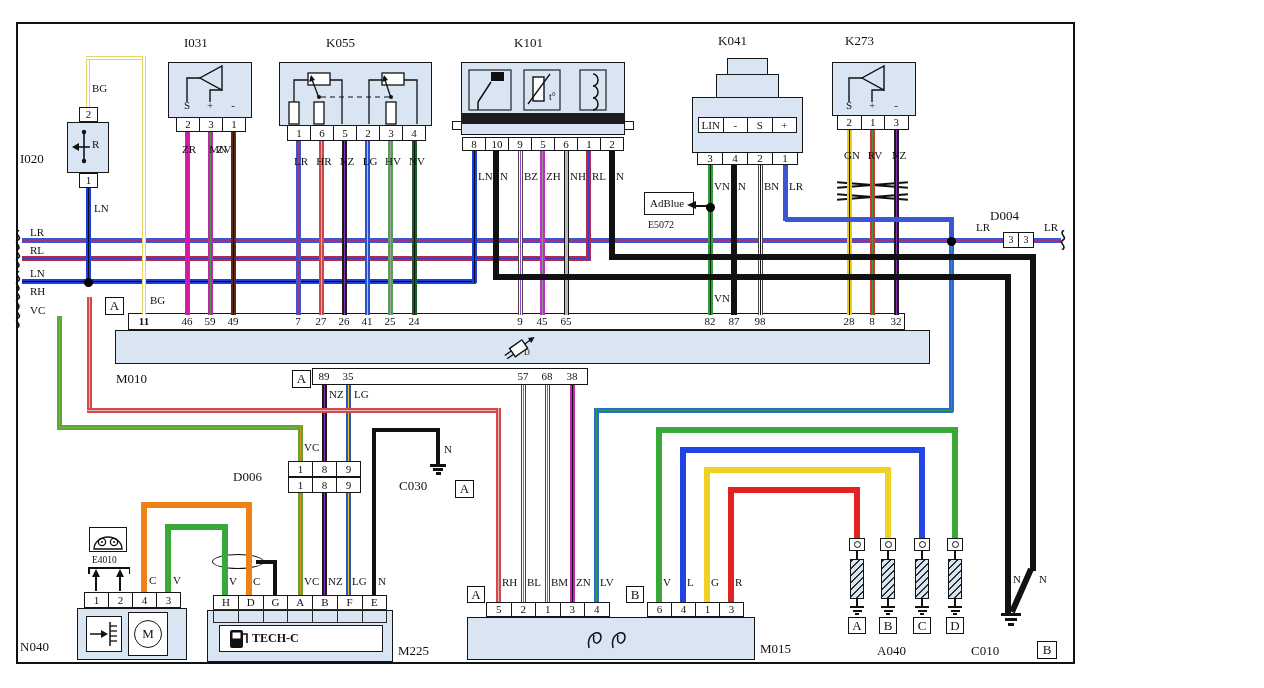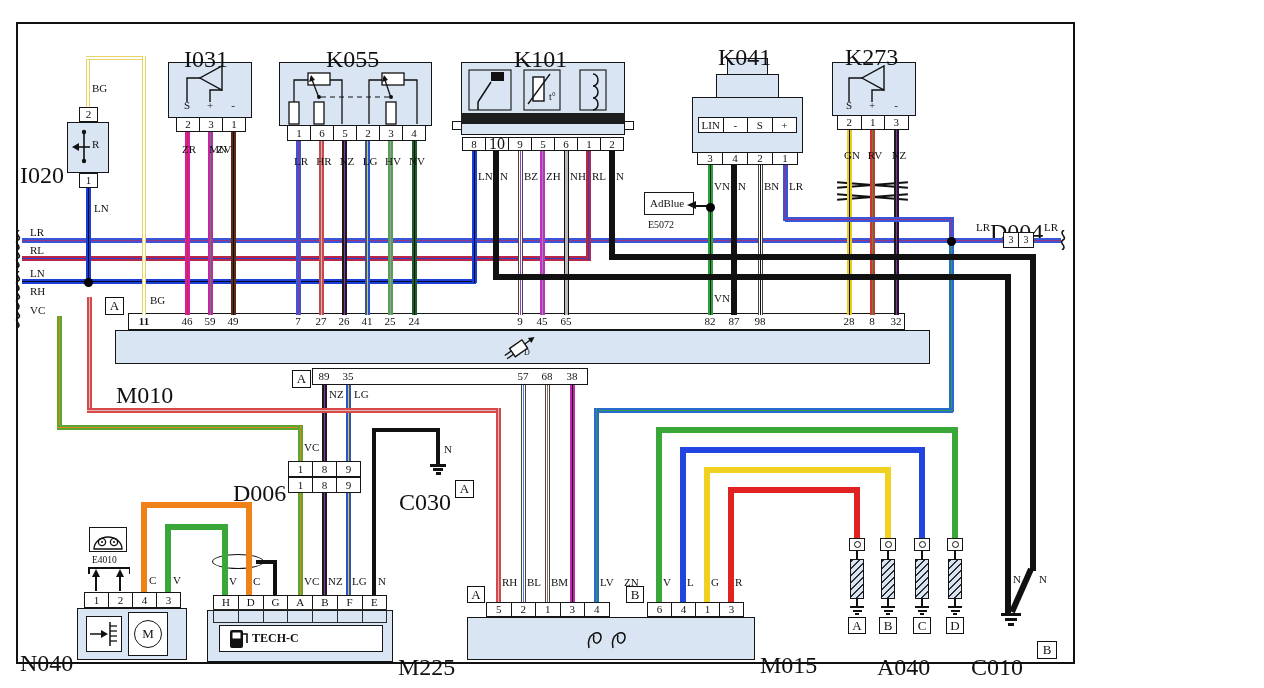--- a/index.html
+++ b/index.html
@@ -6,21 +6,21 @@
   body{width:1264px;height:688px;position:relative;font-family:"Liberation Serif","DejaVu Serif",serif;color:#111;}
   #canvas{position:absolute;left:0;top:0;width:1264px;height:688px;background:#fff;overflow:hidden;}
   .border{position:absolute;border:2px solid #111;box-sizing:border-box;background:transparent;}
   .box{position:absolute;background:#d9e5f3;border:1.6px solid #161616;box-sizing:border-box;}
   .wbox{position:absolute;background:#fff;border:1.3px solid #161616;box-sizing:border-box;}
   .band{position:absolute;background:#1d1d1d;}
   .seg{position:absolute;}
   .cell{position:absolute;background:#fff;border:1.2px solid #161616;box-sizing:border-box;
         text-align:center;font-size:11px;color:#111;overflow:hidden;}
   .cellt{position:absolute;background:transparent;border:1px solid #2a2a2a;box-sizing:border-box;}
-  .cname{position:absolute;font-size:24px;line-height:22px;white-space:nowrap;margin-top:16px;}
+  .cname{position:absolute;font-size:13px;line-height:22px;white-space:nowrap;}
   .wl{position:absolute;font-size:11px;line-height:12px;white-space:nowrap;}
   .pnum{position:absolute;font-size:11px;line-height:13px;transform:translateX(-50%);white-space:nowrap;}
   .lbox{position:absolute;background:#fff;border:1.4px solid #111;box-sizing:border-box;
         font-size:13px;text-align:center;line-height:15px;}
   .dot{position:absolute;width:9px;height:9px;border-radius:50%;background:#000;}
   .gbar{position:absolute;background:#111;}
   .svgabs{position:absolute;}
   .hatch{position:absolute;background:#d9e5f3;border:1.5px solid #111;box-sizing:border-box;
          background-image:repeating-linear-gradient(135deg,rgba(25,25,25,.9) 0 1.5px,transparent 1.5px 5px);}
   .ellipse{position:absolute;border:1.5px solid #111;border-radius:50%;box-sizing:border-box;background:transparent;}
@@ -312,21 +312,21 @@
     <div class="cell" style="left: 176px; top: 117px; width: 24px; height: 15px; font-size: 11px; line-height: 13px;">2</div>
     <div class="cell" style="left: 199px; top: 117px; width: 24px; height: 15px; font-size: 11px; line-height: 13px;">3</div>
     <div class="cell" style="left: 222px; top: 117px; width: 24px; height: 15px; font-size: 11px; line-height: 13px;">1</div>
     <div class="cell" style="left: 287px; top: 125px; width: 24px; height: 16px; font-size: 11px; line-height: 14px;">1</div>
     <div class="cell" style="left: 310px; top: 125px; width: 24px; height: 16px; font-size: 11px; line-height: 14px;">6</div>
     <div class="cell" style="left: 333px; top: 125px; width: 24px; height: 16px; font-size: 11px; line-height: 14px;">5</div>
     <div class="cell" style="left: 356px; top: 125px; width: 24px; height: 16px; font-size: 11px; line-height: 14px;">2</div>
     <div class="cell" style="left: 379px; top: 125px; width: 24px; height: 16px; font-size: 11px; line-height: 14px;">3</div>
     <div class="cell" style="left: 402px; top: 125px; width: 24px; height: 16px; font-size: 11px; line-height: 14px;">4</div>
     <div class="cell" style="left: 462px; top: 137px; width: 24px; height: 14px; font-size: 11px; line-height: 12px;">8</div>
-    <div class="cell" style="left: 485px; top: 137px; width: 24px; height: 14px; font-size: 16px; line-height: 12px;">10</div>
+    <div class="cell" style="left: 485px; top: 137px; width: 24px; height: 14px; font-size: 11px; line-height: 12px;">10</div>
     <div class="cell" style="left: 508px; top: 137px; width: 24px; height: 14px; font-size: 11px; line-height: 12px;">9</div>
     <div class="cell" style="left: 531px; top: 137px; width: 24px; height: 14px; font-size: 11px; line-height: 12px;">5</div>
     <div class="cell" style="left: 554px; top: 137px; width: 24px; height: 14px; font-size: 11px; line-height: 12px;">6</div>
     <div class="cell" style="left: 577px; top: 137px; width: 24px; height: 14px; font-size: 11px; line-height: 12px;">1</div>
     <div class="cell" style="left: 600px; top: 137px; width: 24px; height: 14px; font-size: 11px; line-height: 12px;">2</div>
     <div class="cell" style="left: 698px; top: 117px; width: 25.5px; height: 16px; font-size: 11px; line-height: 14px;">LIN</div>
     <div class="cell" style="left: 722.5px; top: 117px; width: 25.5px; height: 16px; font-size: 11px; line-height: 14px;">-</div>
     <div class="cell" style="left: 747px; top: 117px; width: 25.5px; height: 16px; font-size: 11px; line-height: 14px;">S</div>
     <div class="cell" style="left: 771.5px; top: 117px; width: 25.5px; height: 16px; font-size: 11px; line-height: 14px;">+</div>
     <div class="cell" style="left: 697px; top: 152px; width: 26px; height: 13px; font-size: 11px; line-height: 11px;">3</div>
@@ -437,21 +437,21 @@
     <div class="wl" style="left: 173px; top: 574px;">V</div>
     <div class="wl" style="left: 229px; top: 575px;">V</div>
     <div class="wl" style="left: 253px; top: 575px;">C</div>
     <div class="wl" style="left: 304px; top: 575px;">VC</div>
     <div class="wl" style="left: 328px; top: 575px;">NZ</div>
     <div class="wl" style="left: 352px; top: 575px;">LG</div>
     <div class="wl" style="left: 378px; top: 575px;">N</div>
     <div class="wl" style="left: 502px; top: 576px;">RH</div>
     <div class="wl" style="left: 527px; top: 576px;">BL</div>
     <div class="wl" style="left: 551px; top: 576px;">BM</div>
-    <div class="wl" style="left: 576px; top: 576px; padding-left: 48px;">ZN</div>
+    <div class="wl" style="left: 576px; top: 576px;">ZN</div>
     <div class="wl" style="left: 600px; top: 576px;">LV</div>
     <div class="wl" style="left: 663px; top: 576px;">V</div>
     <div class="wl" style="left: 687px; top: 576px;">L</div>
     <div class="wl" style="left: 711px; top: 576px;">G</div>
     <div class="wl" style="left: 735px; top: 576px;">R</div>
     <div class="wl" style="left: 1013px; top: 573px;">N</div>
     <div class="wl" style="left: 1039px; top: 573px;">N</div>
     <div class="wl" style="left: 187px; top: 99px; transform: translateX(-50%);">S</div>
     <div class="wl" style="left: 210px; top: 99px; transform: translateX(-50%);">+</div>
     <div class="wl" style="left: 233px; top: 99px; transform: translateX(-50%);">-</div>

